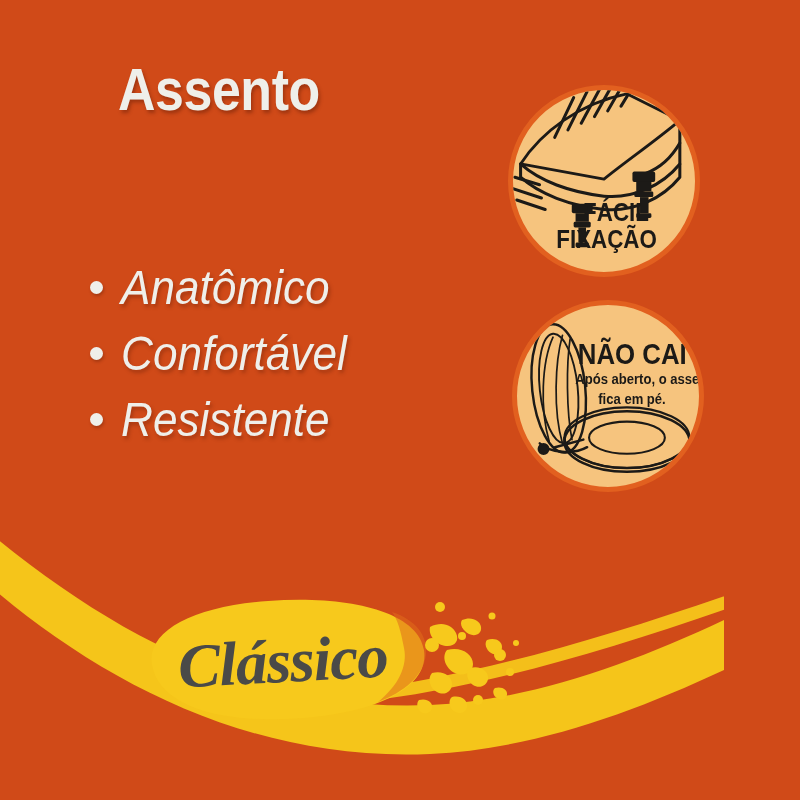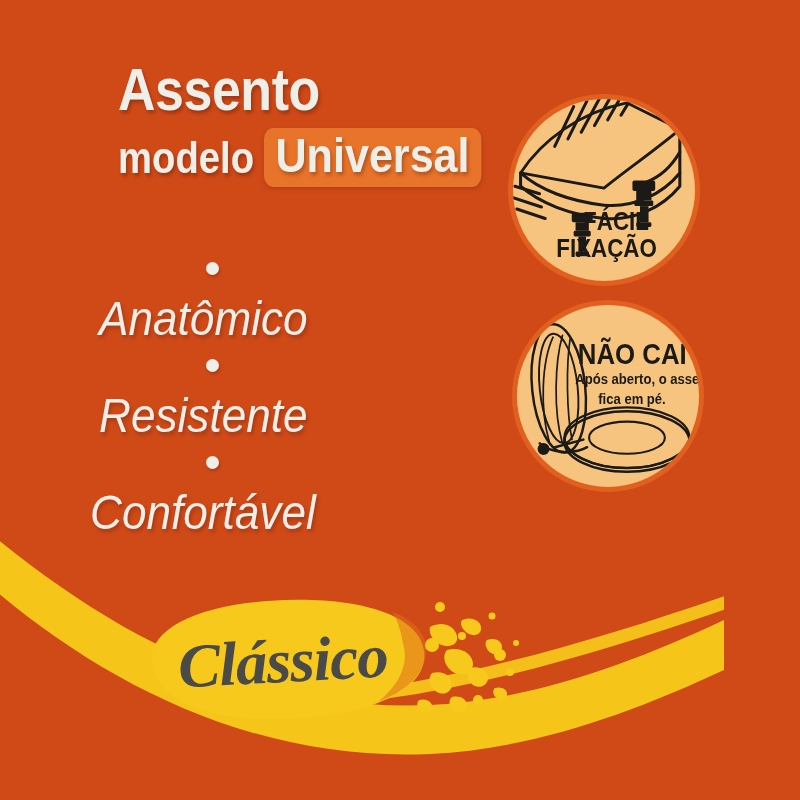--- a/index.html
+++ b/index.html
@@ -84,21 +84,20 @@
   .features {
     position:absolute;
     left:90px; top:262px;
     list-style:none;
   }
   .feature-item {
     display:flex;
     align-items:center;
     gap:18px;
     margin-bottom:14px;
-    flex-direction:column;
   }
   .feature-dot {
     width:13px; height:13px;
     border-radius:50%;
     background:#EFEFEA;
     flex:0 0 auto;
     box-shadow:1px 2px 3px rgba(90,25,5,0.35);
   }
   .feature-label {
     font-family:"Liberation Sans", sans-serif;
@@ -115,21 +114,21 @@
 
   
   .badge {
     position:absolute;
     width:192px; height:192px;
     border-radius:50%;
     background:#F6C47E;
     border:5px solid #E2601F;
     overflow:hidden;
   }
-  .badge-1 { left:508px; top:94px; }
+  .badge-1 { left:508px; top:85px; }
   .badge-2 { left:512px; top:300px; }
   .badge-3 { left:512px; top:512px; }
 
   .badge-art {
     position:absolute;
     left:0; top:0;
     width:100%; height:100%;
   }
   .badge-text {
     position:absolute;
@@ -243,38 +242,34 @@
         <circle cx="462" cy="636" r="4"></circle>
         <circle cx="432" cy="645" r="7"></circle>
         <circle cx="492" cy="616" r="3.5"></circle>
         <circle cx="516" cy="643" r="3"></circle>
       </g>
     </g>
   </svg>
 
   <div class="headline">
     <span class="headline-line1">Assento</span>
-    <div class="headline-line2">
-      <span class="headline-modelo">modelo</span>
-      <span class="headline-universal">Universal</span>
-    </div>
   </div>
 
   <ul class="features">
     <li class="feature-item">
       <span class="feature-dot"></span>
       <span class="feature-label">Anatômico</span>
     </li>
     <li class="feature-item">
       <span class="feature-dot"></span>
-      <span class="feature-label">Resistente</span>
+      <span class="feature-label">Confortável</span>
     </li>
     <li class="feature-item">
       <span class="feature-dot"></span>
-      <span class="feature-label">Confortável</span>
+      <span class="feature-label">Resistente</span>
     </li>
   </ul>
 
   <div class="badge badge-1">
     <svg class="badge-art" viewBox="0 0 192 192">
       <g fill="none" stroke="#1C1A17" stroke-width="3.2" stroke-linecap="round" stroke-linejoin="round">
 
         <path d="M 8 78 C 30 44, 70 14, 120 4 L 176 32 C 150 54, 118 76, 96 94 Z" stroke-width="3"></path>
 
         <path d="M44 50 L64 8"></path>

